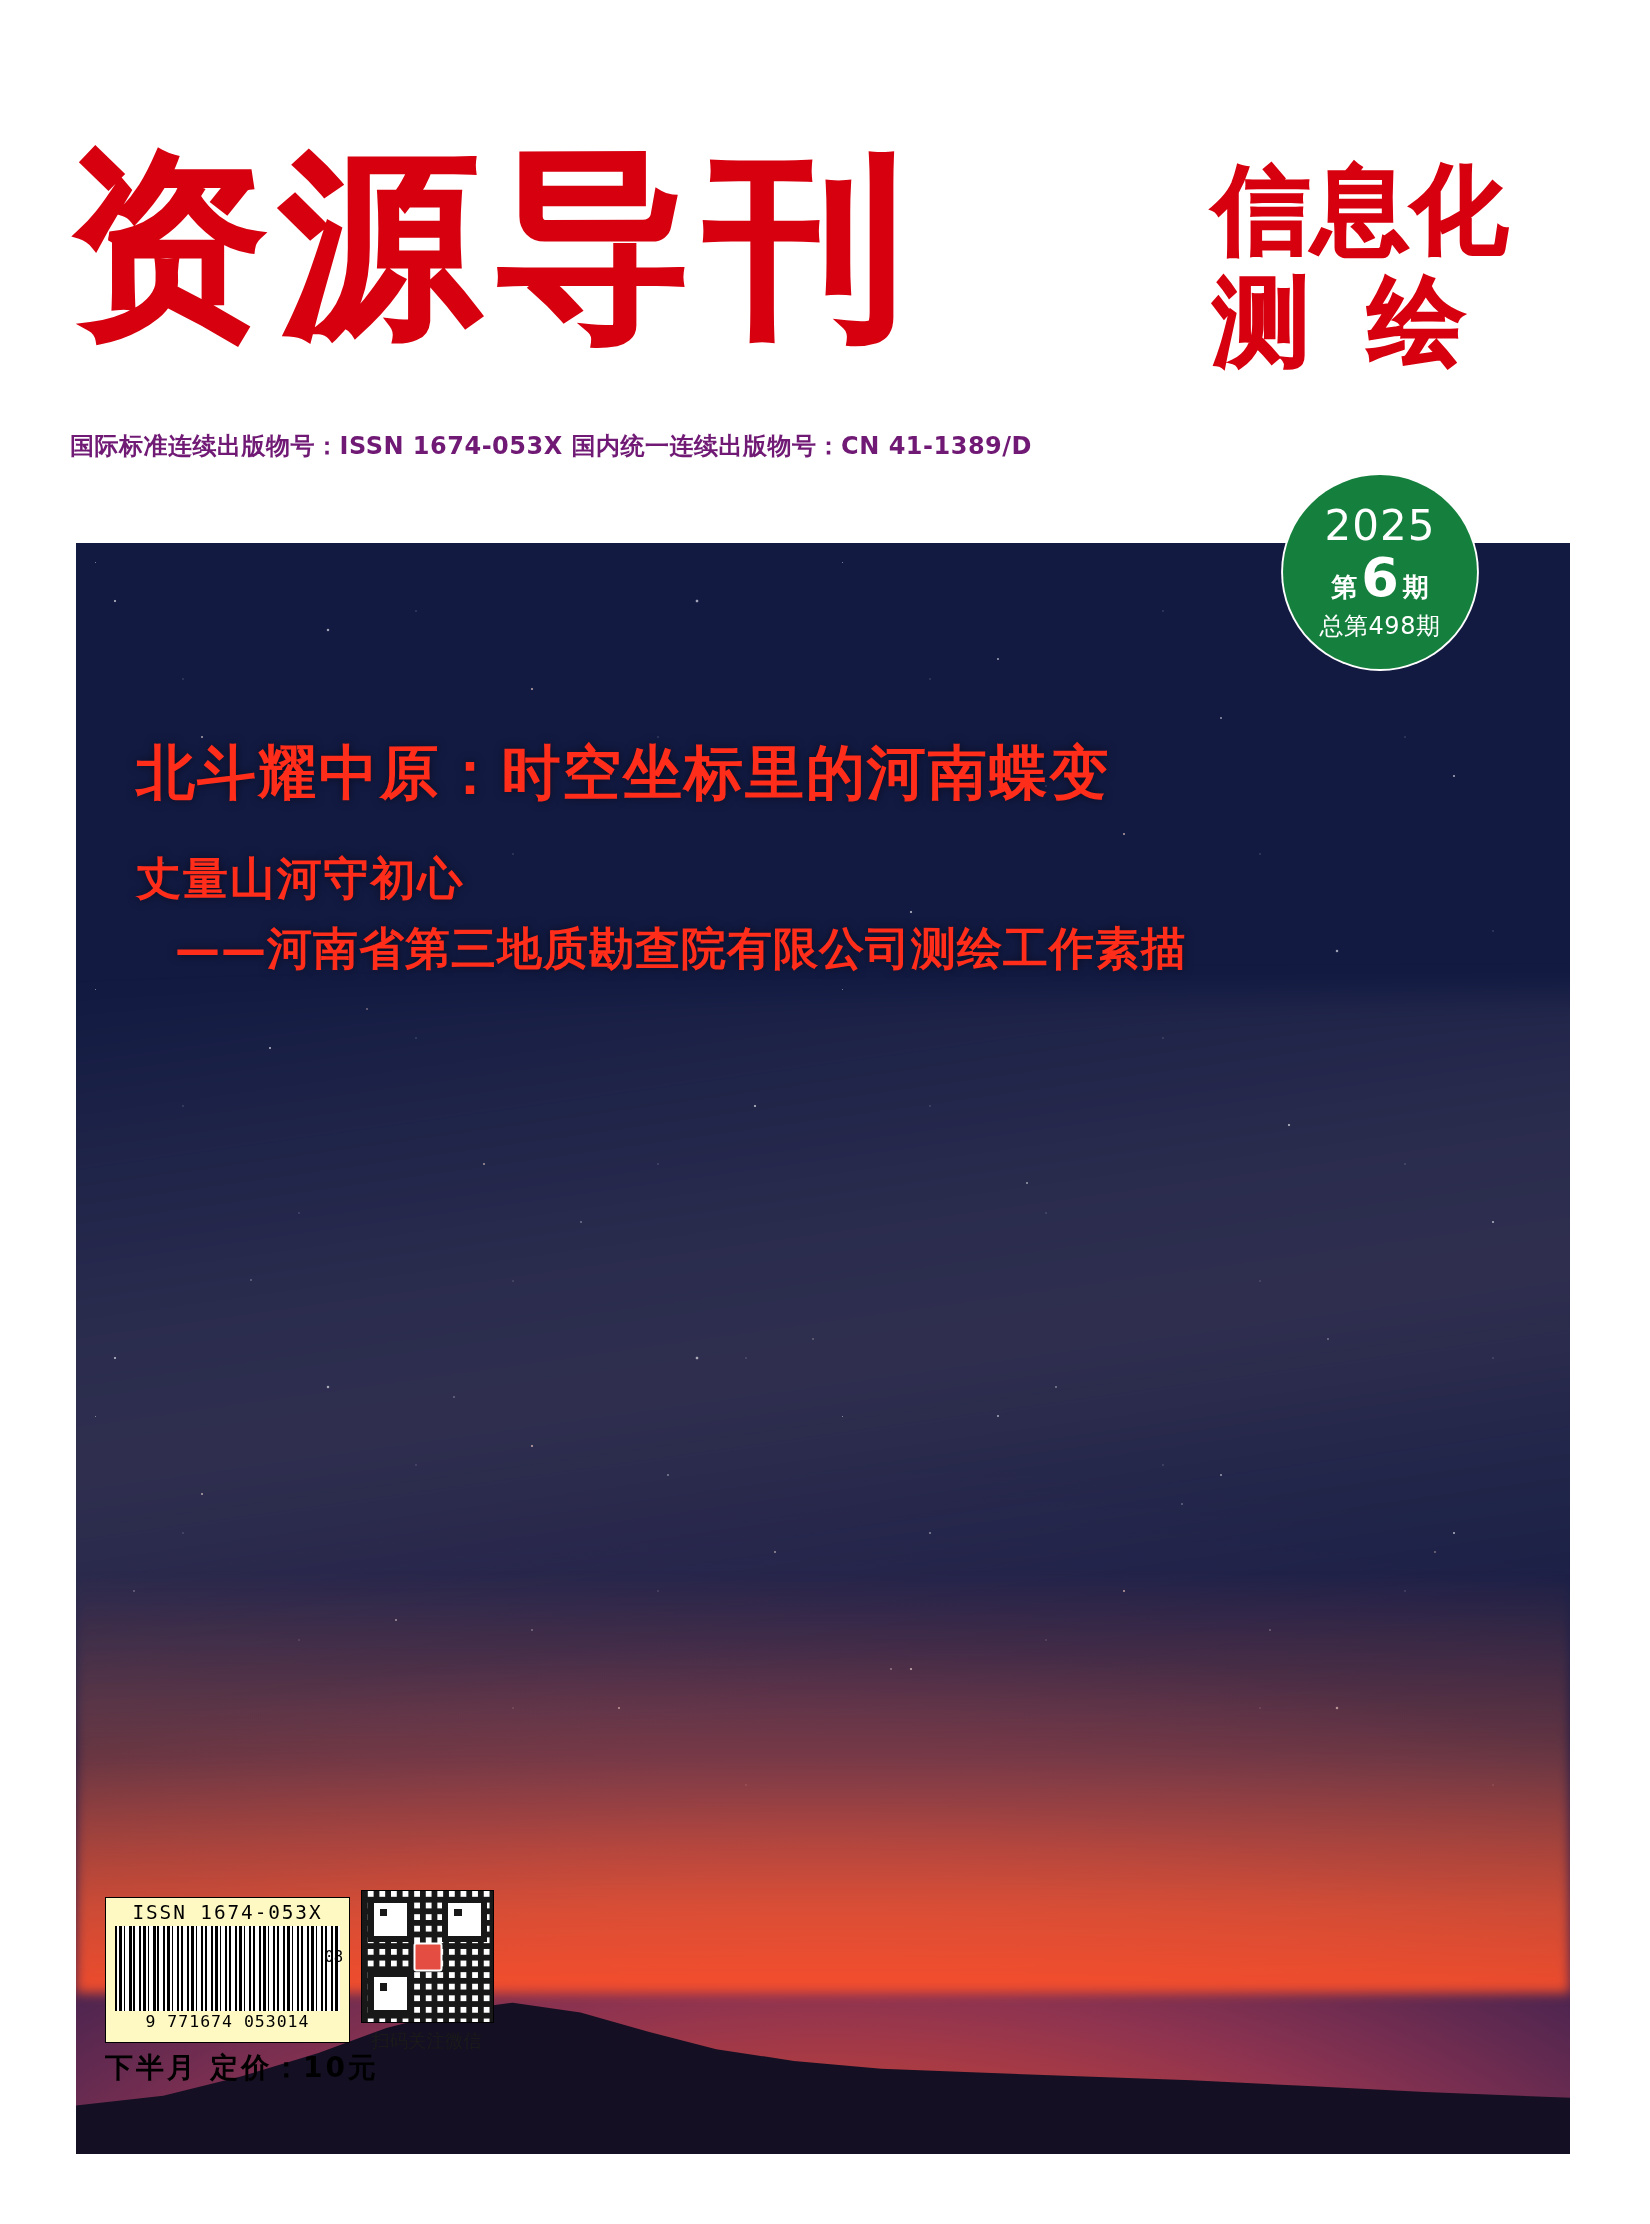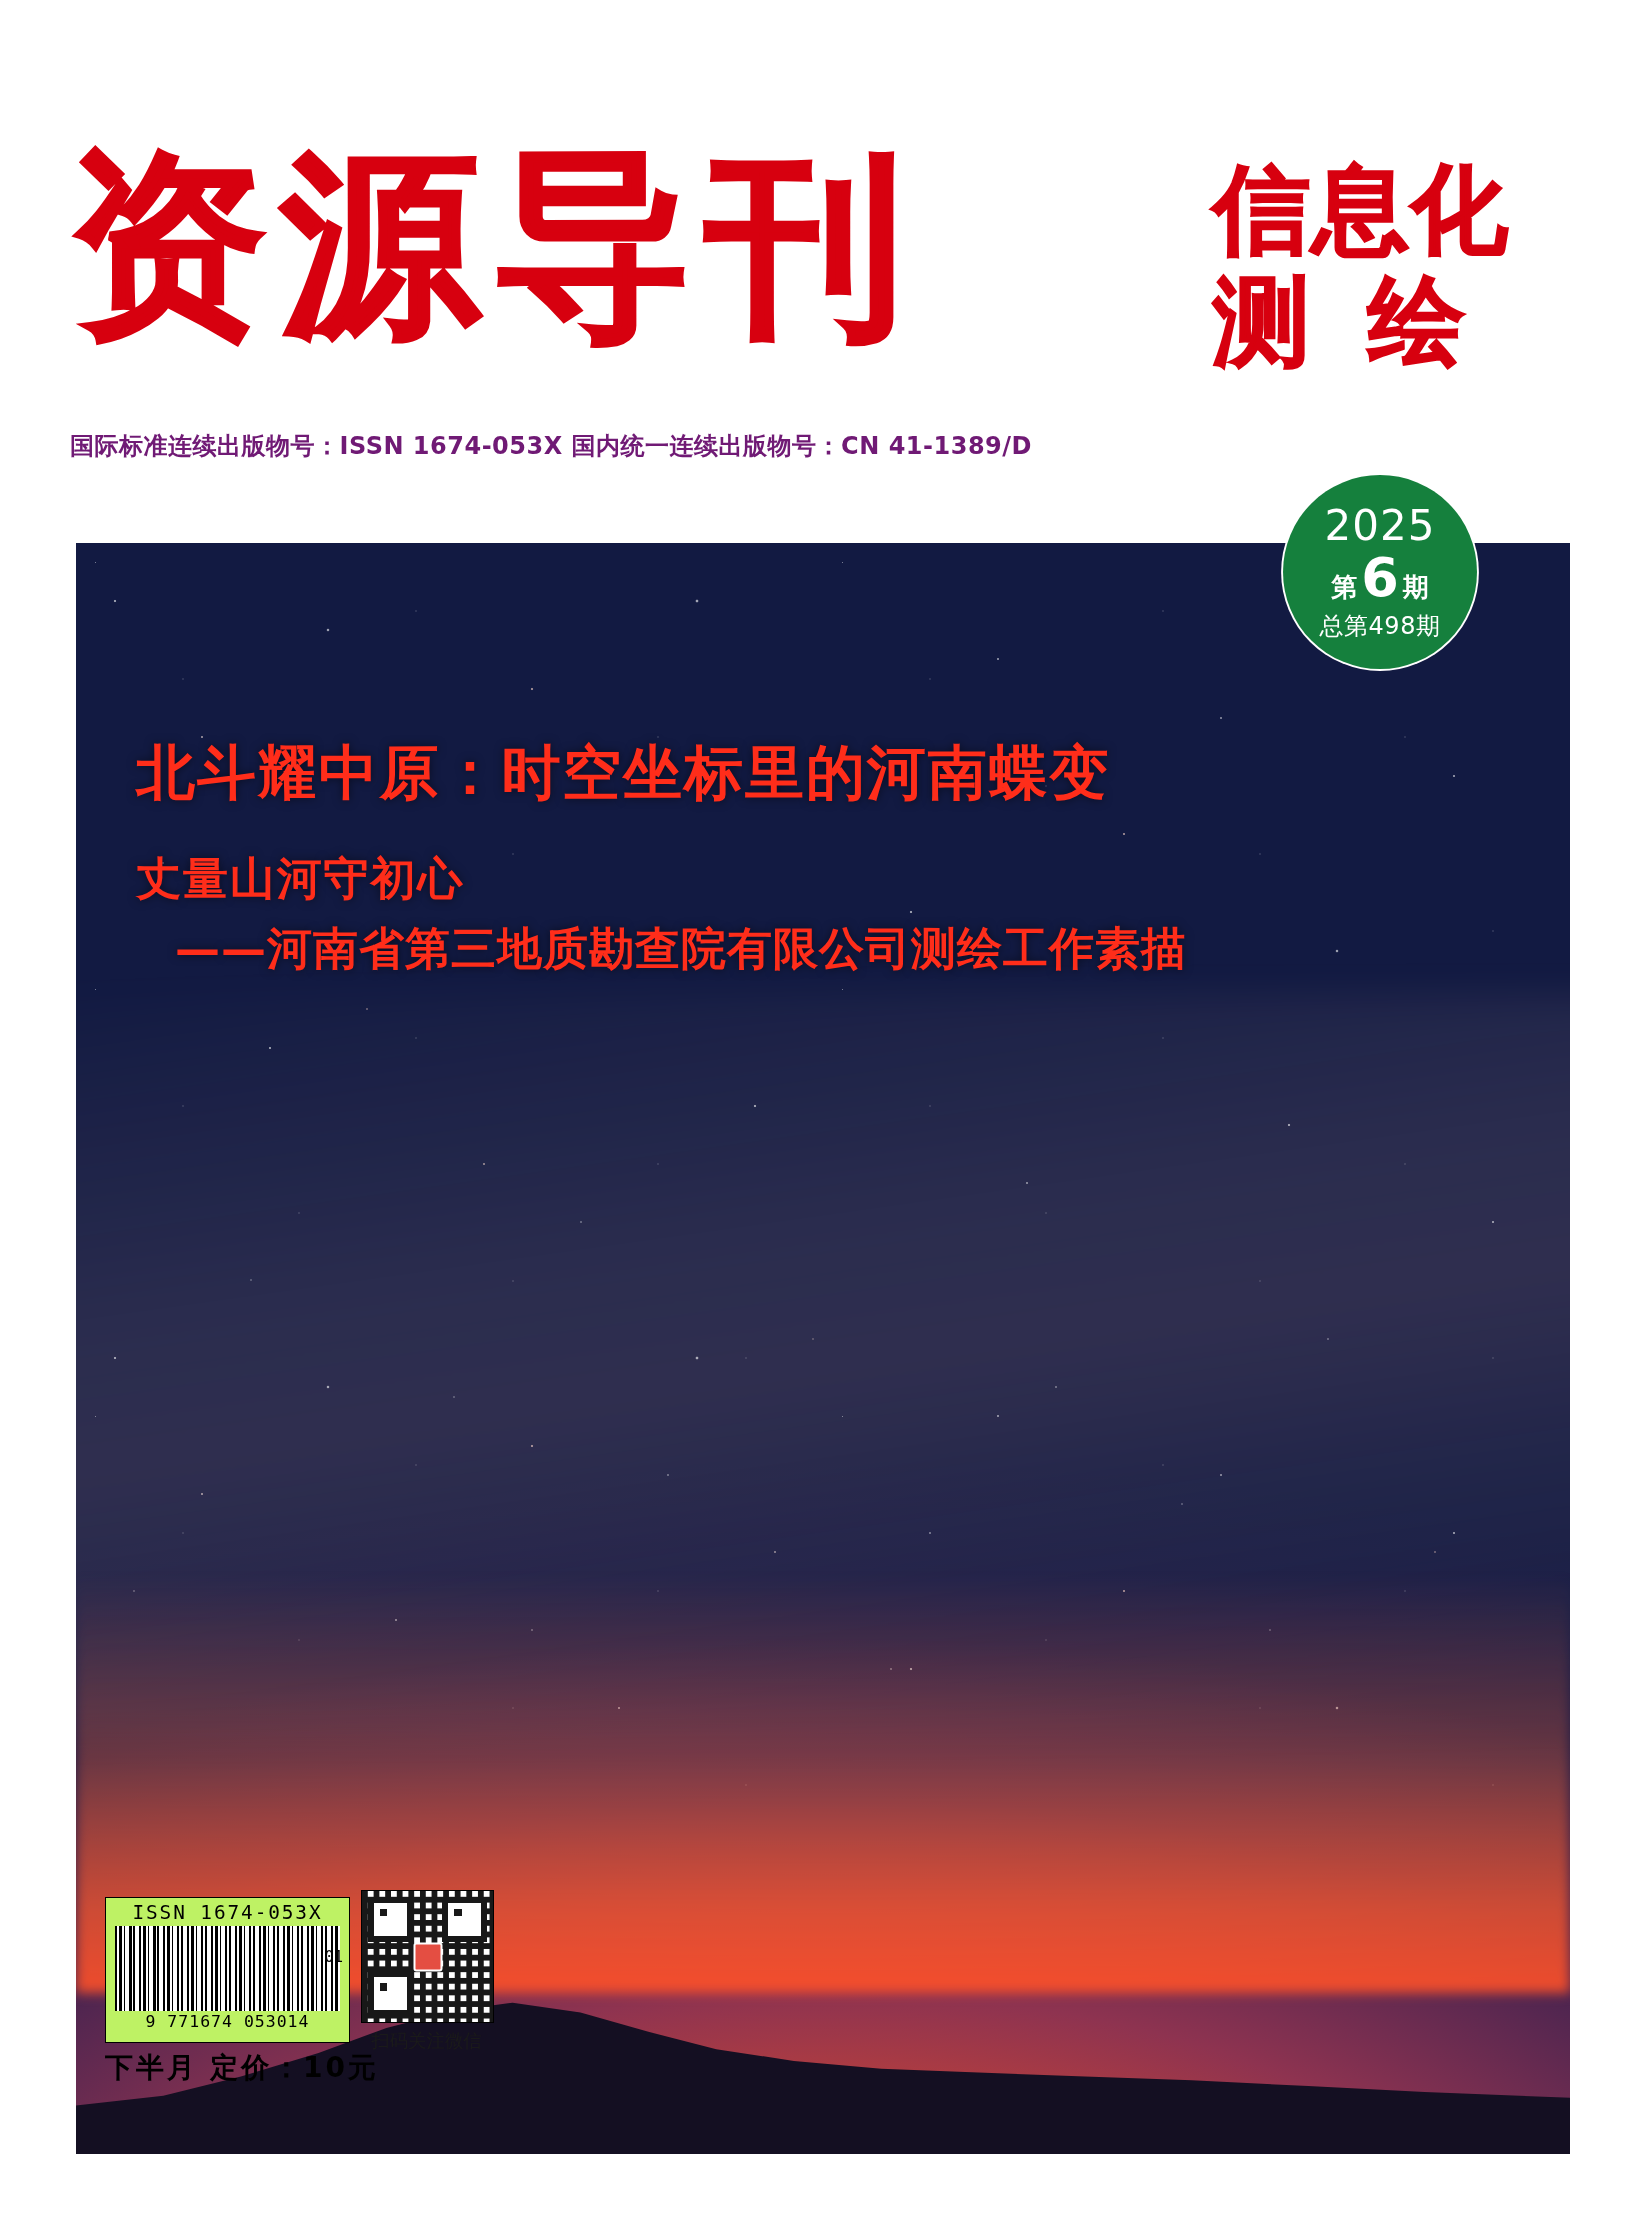--- a/index.html
+++ b/index.html
@@ -292,21 +292,21 @@
     white-space: nowrap;
   }
 
   
   .barcode-box {
     position: absolute;
     left: 105px;
     top: 1897px;
     width: 243px;
     height: 144px;
-    background: #bef264;
+    background: #fef9c3;
     border: 1.9px solid #000000;
     z-index: 7;
     display: flex;
     flex-direction: column;
     align-items: center;
   }
   .barcode-top {
     font-family: "DejaVu Sans Mono", monospace;
     font-size: 19.4px;
     letter-spacing: 1.9px;
@@ -454,21 +454,21 @@
   <div class="headlines">
     <div class="headline-main">北斗耀中原：时空坐标里的河南蝶变</div>
     <div class="headline-sub1">丈量山河守初心</div>
     <div class="headline-sub2">——河南省第三地质勘查院有限公司测绘工作素描</div>
   </div>
 
   <div class="barcode-box">
     <div class="barcode-top">ISSN 1674-053X</div>
     <div class="barcode-bars"></div>
     <div class="barcode-bottom">9 771674 053014</div>
-    <div class="barcode-price-tag">01</div>
+    <div class="barcode-price-tag">08</div>
   </div>
 
   <div class="qr-box">
     <div class="qr-inner">
       <div class="qr-eye tl"></div>
       <div class="qr-eye tr"></div>
       <div class="qr-eye bl"></div>
       <div class="qr-center"></div>
     </div>
   </div>

